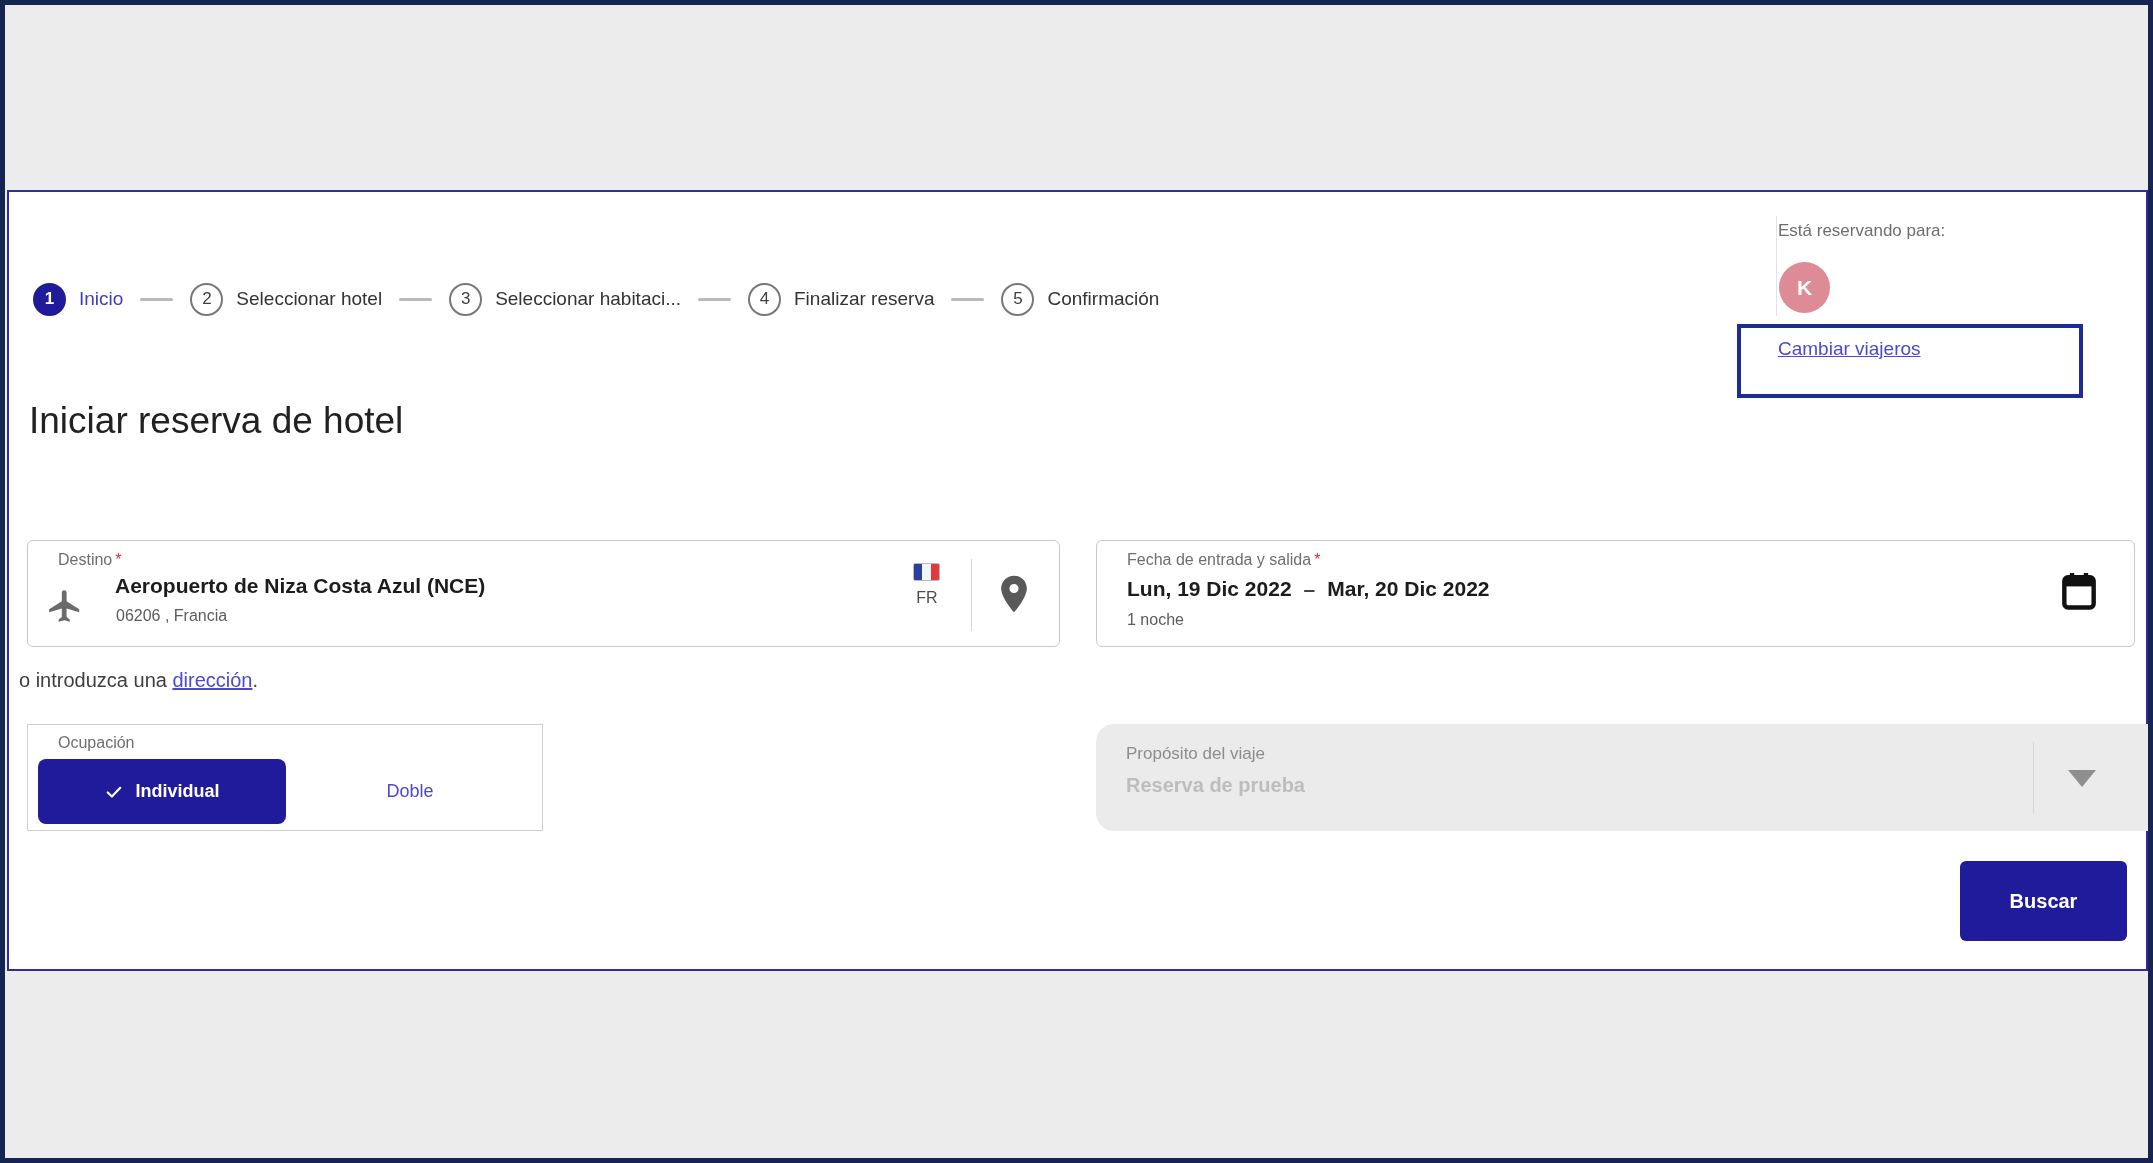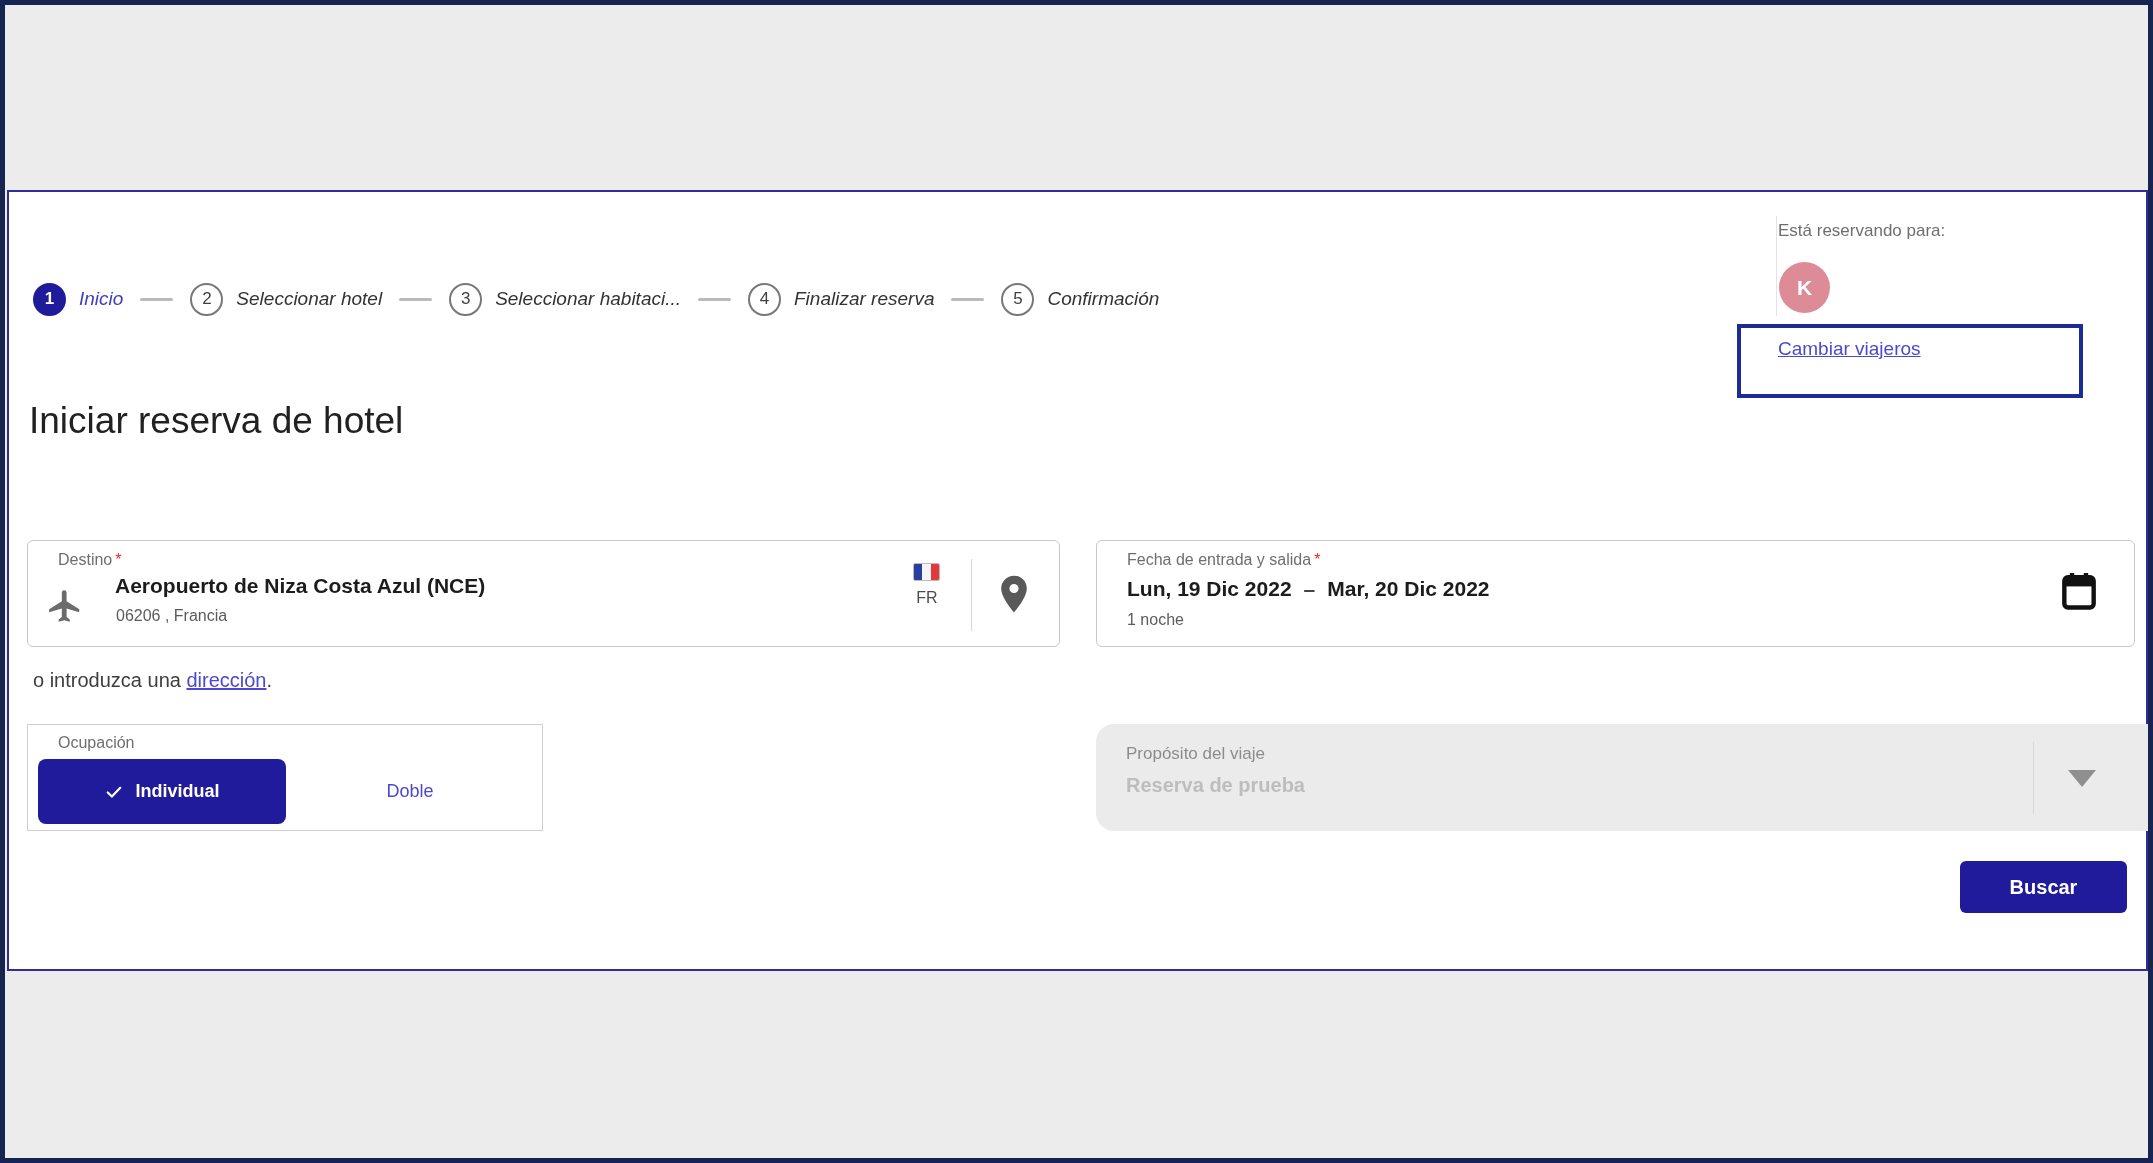--- a/index.html
+++ b/index.html
@@ -17,21 +17,21 @@
     box-shadow:0 0 0 2px var(--panel-border,#302c99);
   }
   
   .stepper{position:absolute;left:24px;top:89px;height:36px;display:flex;align-items:center;}
   .step{display:flex;align-items:center;}
   .step-circle{
     width:33px;height:33px;border-radius:50%;display:flex;align-items:center;justify-content:center;
     font-size:17px;color:#3f3f3f;background:#fff;border:2px solid #787878;flex:none;
   }
   .step.active .step-circle{background:var(--primary,#201b9b);border-color:var(--primary,#201b9b);color:#fff;font-weight:bold;}
-  .step-label{margin-left:13px;font-size:19px;color:#333333;white-space:nowrap;font-style:italic;}
+  .step-label{margin-left:13px;font-size:19px;color:#333333;white-space:nowrap;}
   .step.active .step-label{color:var(--active-step,#3f3cc0);}
   .step-connector{width:33px;height:3px;background:#bbbbbb;border-radius:2px;margin:0 17px;flex:none;}
   
   .traveler-divider{position:absolute;left:1767px;top:24px;width:1px;height:100px;background:#e3e3e3;}
   .traveler-heading{position:absolute;left:1769px;top:29px;font-size:17px;color:#6e6e6e;}
   .avatar{
     position:absolute;left:1770px;top:70px;width:51px;height:51px;border-radius:50%;
     background:var(--avatar-bg,#de8b98);color:#fff;font-weight:bold;font-size:21px;
     display:flex;align-items:center;justify-content:center;
   }
@@ -56,38 +56,38 @@
   .flag .r{background:var(--flag-red,#e13a3c);}
   .flag-code{font-size:16px;color:#4d4d4d;margin-top:8px;display:block;}
   .dest-divider{position:absolute;left:943px;top:18px;width:1px;height:72px;background:#d6d6d6;}
   .pin-icon{position:absolute;left:964px;top:30px;width:44px;height:46px;cursor:pointer;}
   .date-field{left:1087px;top:348px;width:1039px;}
   .date-row{position:absolute;left:30px;top:36px;display:flex;align-items:center;gap:12px;font-size:21px;font-weight:bold;color:#1c1c1c;white-space:nowrap;}
   .date-sep{color:#444;font-weight:bold;}
   .date-duration{position:absolute;left:30px;top:70px;font-size:16px;color:#5c5c5c;}
   .calendar-icon{position:absolute;left:960px;top:26px;width:44px;height:48px;cursor:pointer;}
   
-  .address-line{position:absolute;left:24px;top:477px;font-size:20px;color:#3e3e3e;}
+  .address-line{position:absolute;left:10px;top:477px;font-size:20px;color:#3e3e3e;}
   .address-link{color:var(--link,#4c48cf);text-decoration:underline;cursor:pointer;}
   
   .occupancy-box{position:absolute;left:18px;top:532px;width:516px;height:107px;border:1px solid #cfcfcf;border-radius:0;background:#fff;text-decoration:underline;}
   .occ-label{position:absolute;left:30px;top:9px;font-size:16px;color:#6e6e6e;}
   .occ-option{position:absolute;top:34px;width:248px;height:65px;display:flex;align-items:center;justify-content:center;gap:11px;border-radius:8px;font-size:18px;cursor:pointer;}
   .occ-selected{left:10px;background:var(--primary,#201b9b);color:#fff;font-weight:bold;}
   .occ-unselected{left:258px;background:#fff;color:var(--link,#4c48cf);font-weight:500;}
   .check-icon{width:20px;height:20px;flex:none;}
   
   .purpose-box{position:absolute;left:1087px;top:532px;width:1130px;height:107px;background:var(--disabled-bg,#ebebeb);border-radius:18px;cursor:pointer;}
   .purpose-label{position:absolute;left:30px;top:20px;font-size:17px;color:#8c8c8c;}
   .purpose-value{position:absolute;left:30px;top:50px;font-size:20px;font-weight:bold;color:#bdbdbd;}
   .purpose-divider{position:absolute;left:937px;top:18px;width:1px;height:72px;background:#d7d7d7;}
   .caret-down{position:absolute;left:972px;top:46px;width:0;height:0;border-left:14px solid transparent;border-right:14px solid transparent;border-top:17px solid #8f8f8f;}
   
   .search-btn{
-    position:absolute;left:1951px;top:669px;width:167px;height:52px;
+    position:absolute;left:1951px;top:669px;width:167px;height:80px;
     background:var(--primary,#201b9b);color:#fff;border:none;border-radius:6px;
     font-size:20px;font-weight:bold;font-family:inherit;cursor:pointer;
     display:flex;align-items:center;justify-content:center;
   }
 </style>
 </head>
 <body>
 
 <div class="stage">
 

